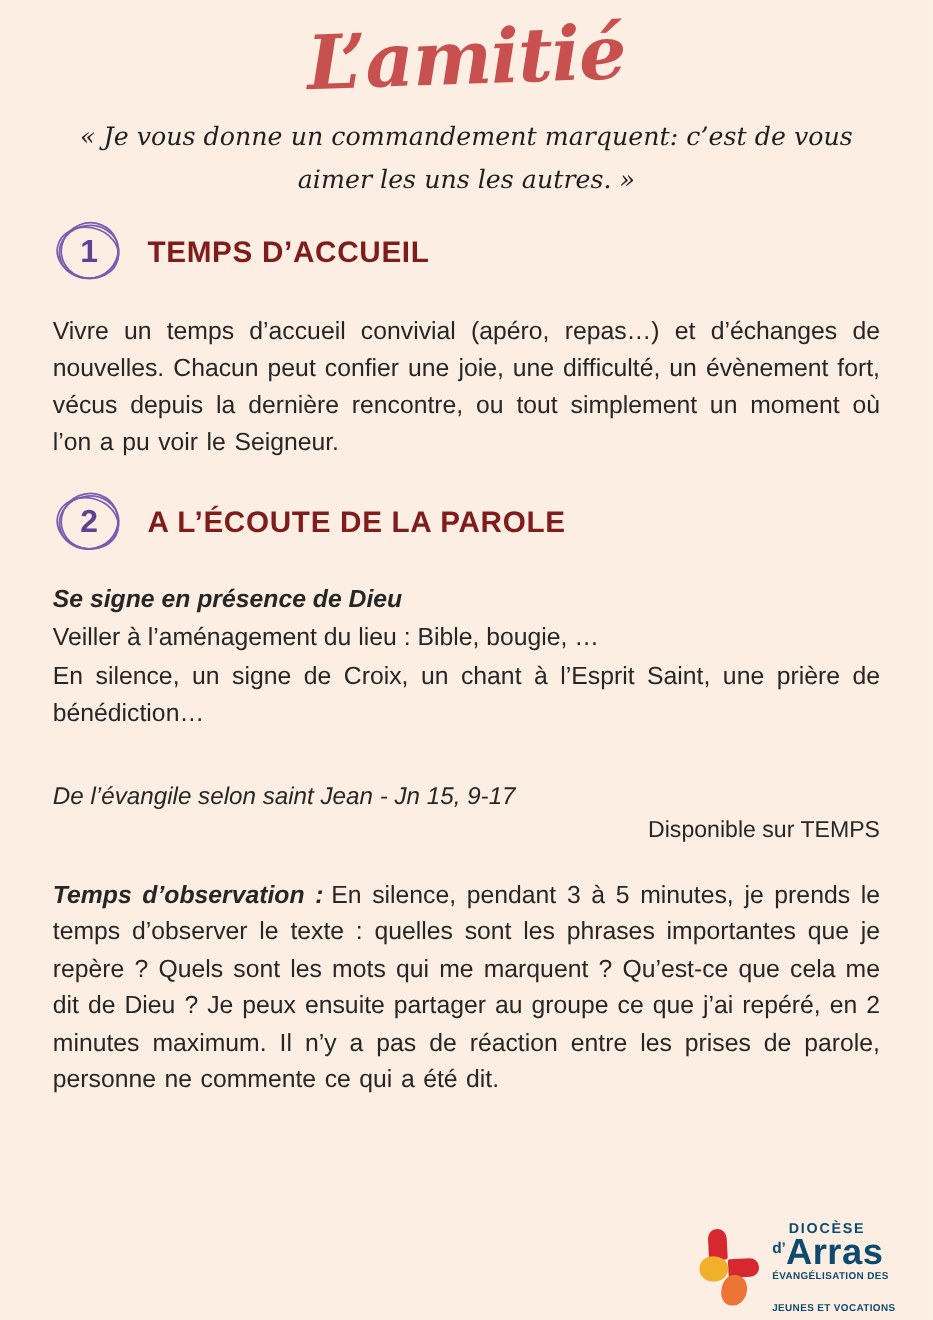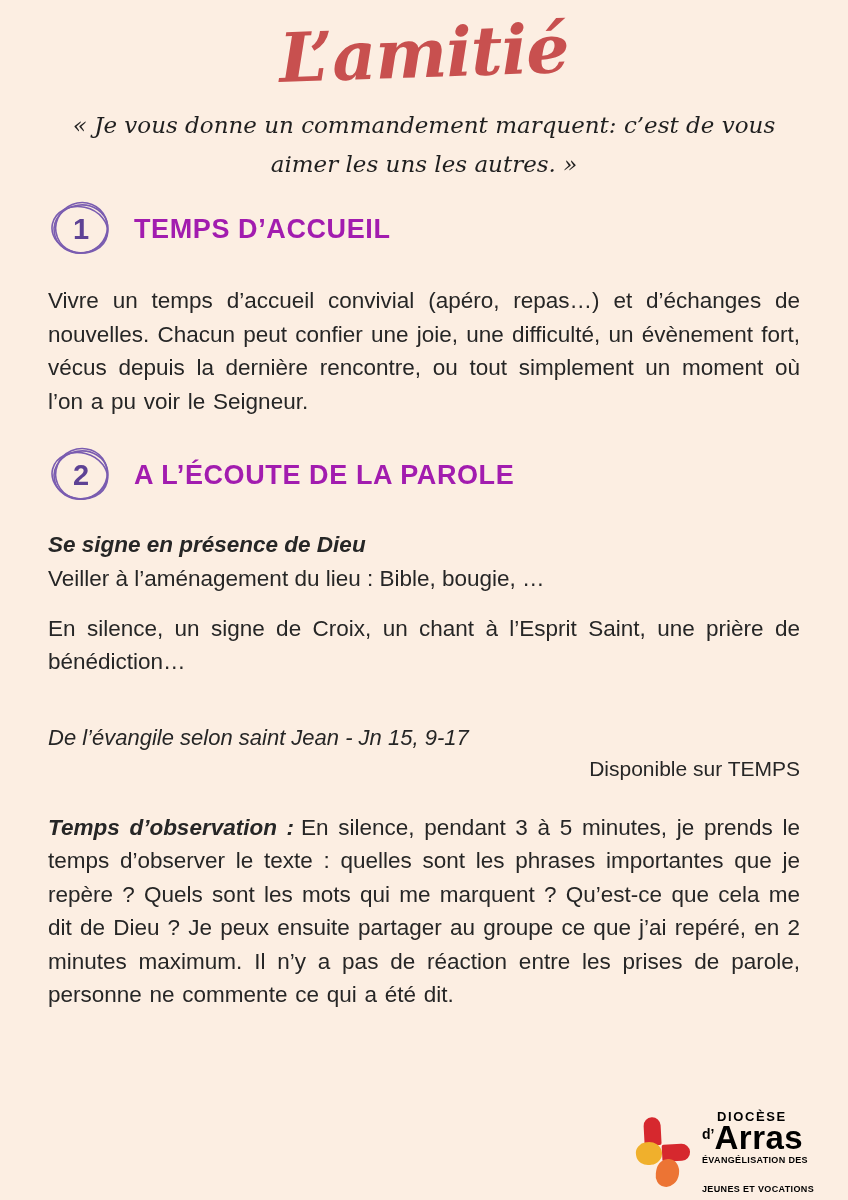--- a/index.html
+++ b/index.html
@@ -59,39 +59,39 @@
   .badge svg { position: absolute; inset: 0; }
   .badge-num {
     position: absolute; inset: 0;
     display: flex; align-items: center; justify-content: center;
     font-weight: 700; font-size: 29px; color: #5e4295;
   }
   .section-title {
     font-weight: 700;
     font-size: 27px;
     letter-spacing: 0.6px;
-    color: #a21caf;
+    color: #7f1d1d;
   }
 
   
   .para {
     margin: 24px 48px 0;
     font-size: 22.5px;
     line-height: 33.5px;
     text-align: justify;
     word-spacing: 1.5px;
   }
   .subhead {
     margin: 26px 48px 0;
     font-size: 22.5px;
     font-weight: 700;
     font-style: italic;
   }
   .line-plain {
-    margin: 4px 48px 16px;
+    margin: 4px 48px 2px;
     font-size: 22.5px;
     line-height: 33.5px;
   }
   .para-tight {
     margin: 0 48px;
     font-size: 22.5px;
     line-height: 33.5px;
     text-align: justify;
     word-spacing: 1.5px;
   }
@@ -115,21 +115,21 @@
   .obs-label { font-weight: 700; font-style: italic; margin-right: 7px; }
 
   
   .logo {
     position: absolute;
     right: 34px;
     bottom: 6px;
     display: flex;
     align-items: center;
     gap: 8px;
-    color: #000000;
+    color: #0c4a6e;
   }
   .cross { position: relative; width: 58px; height: 72px; flex: none; }
   .heart {
     position: absolute; left: 17px; top: 4px;
     width: 34px; height: 31px;
     transform: rotate(42deg);
   }
   .heart::before, .heart::after {
     content: "";
     position: absolute; top: 0;

